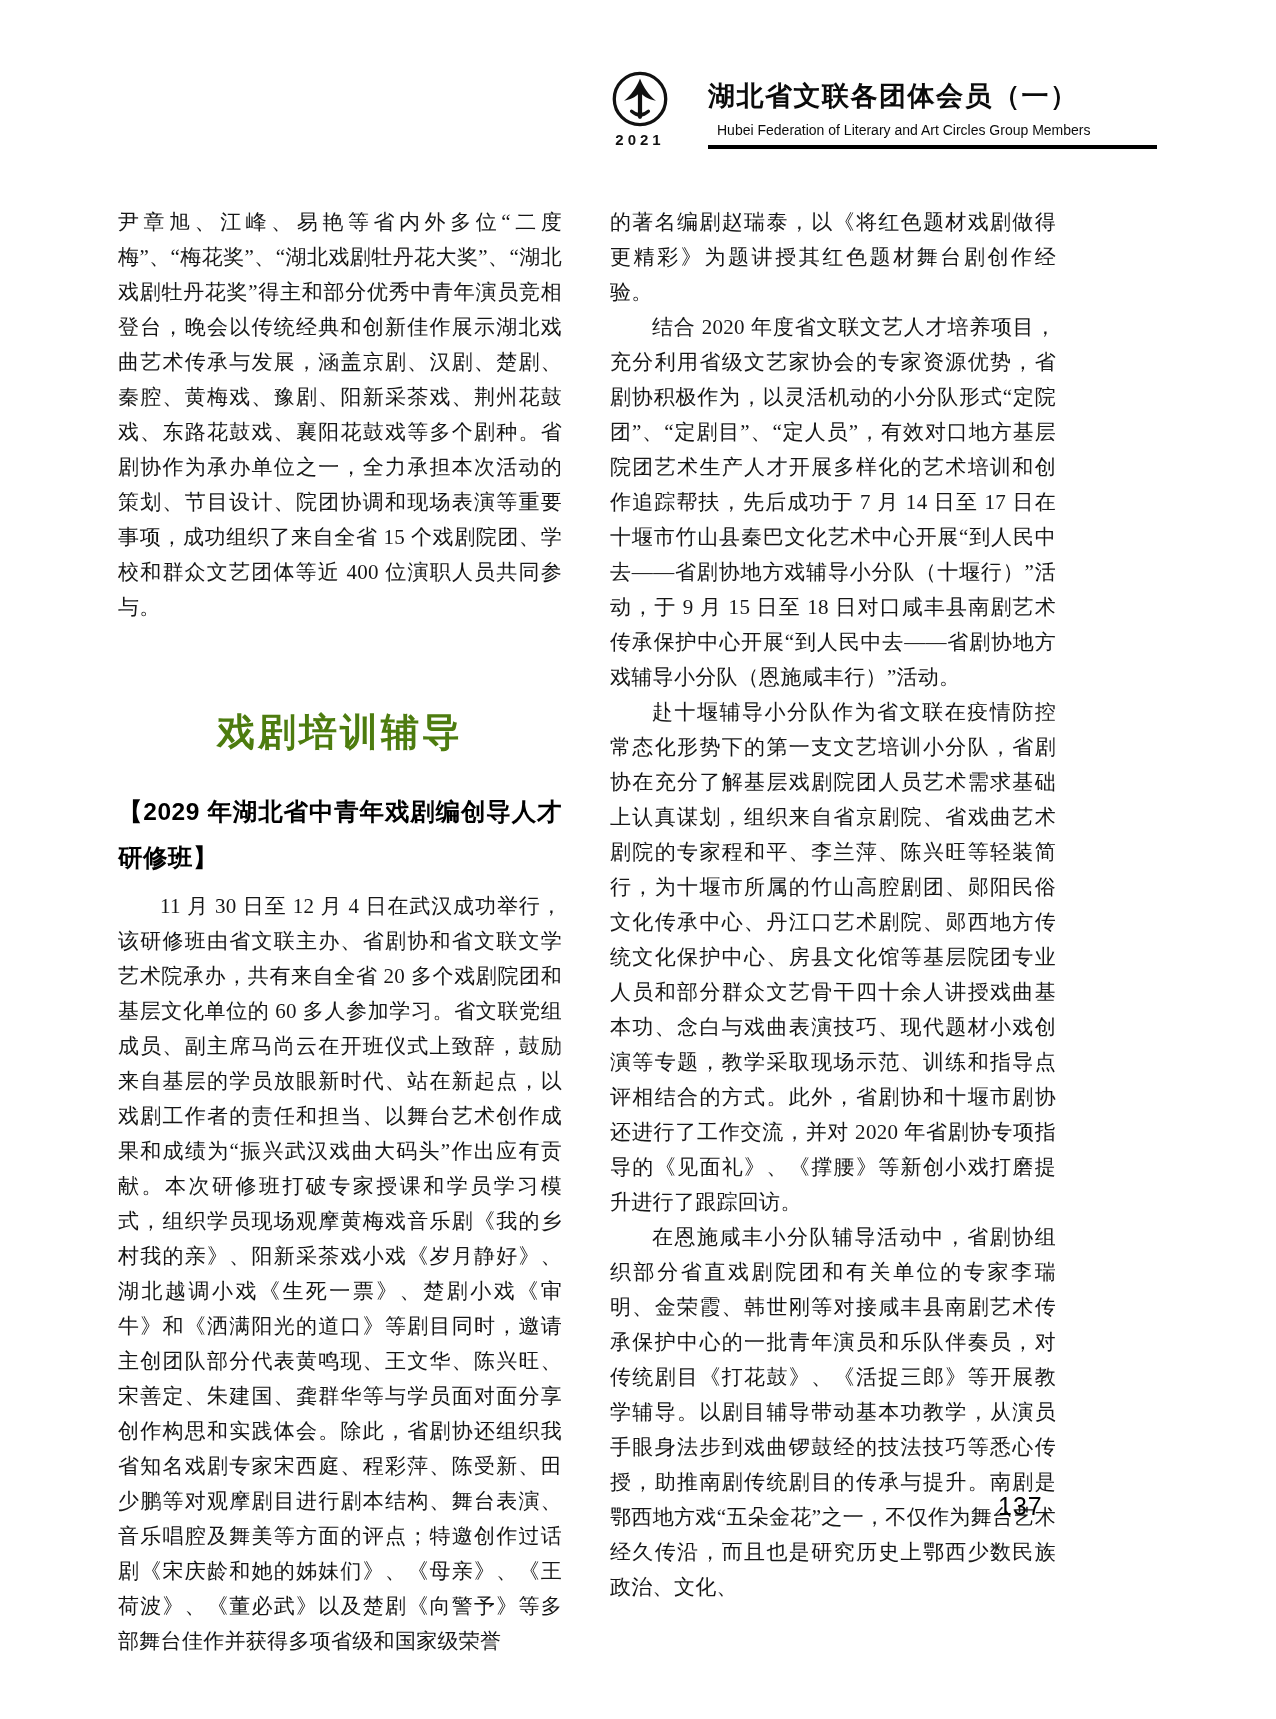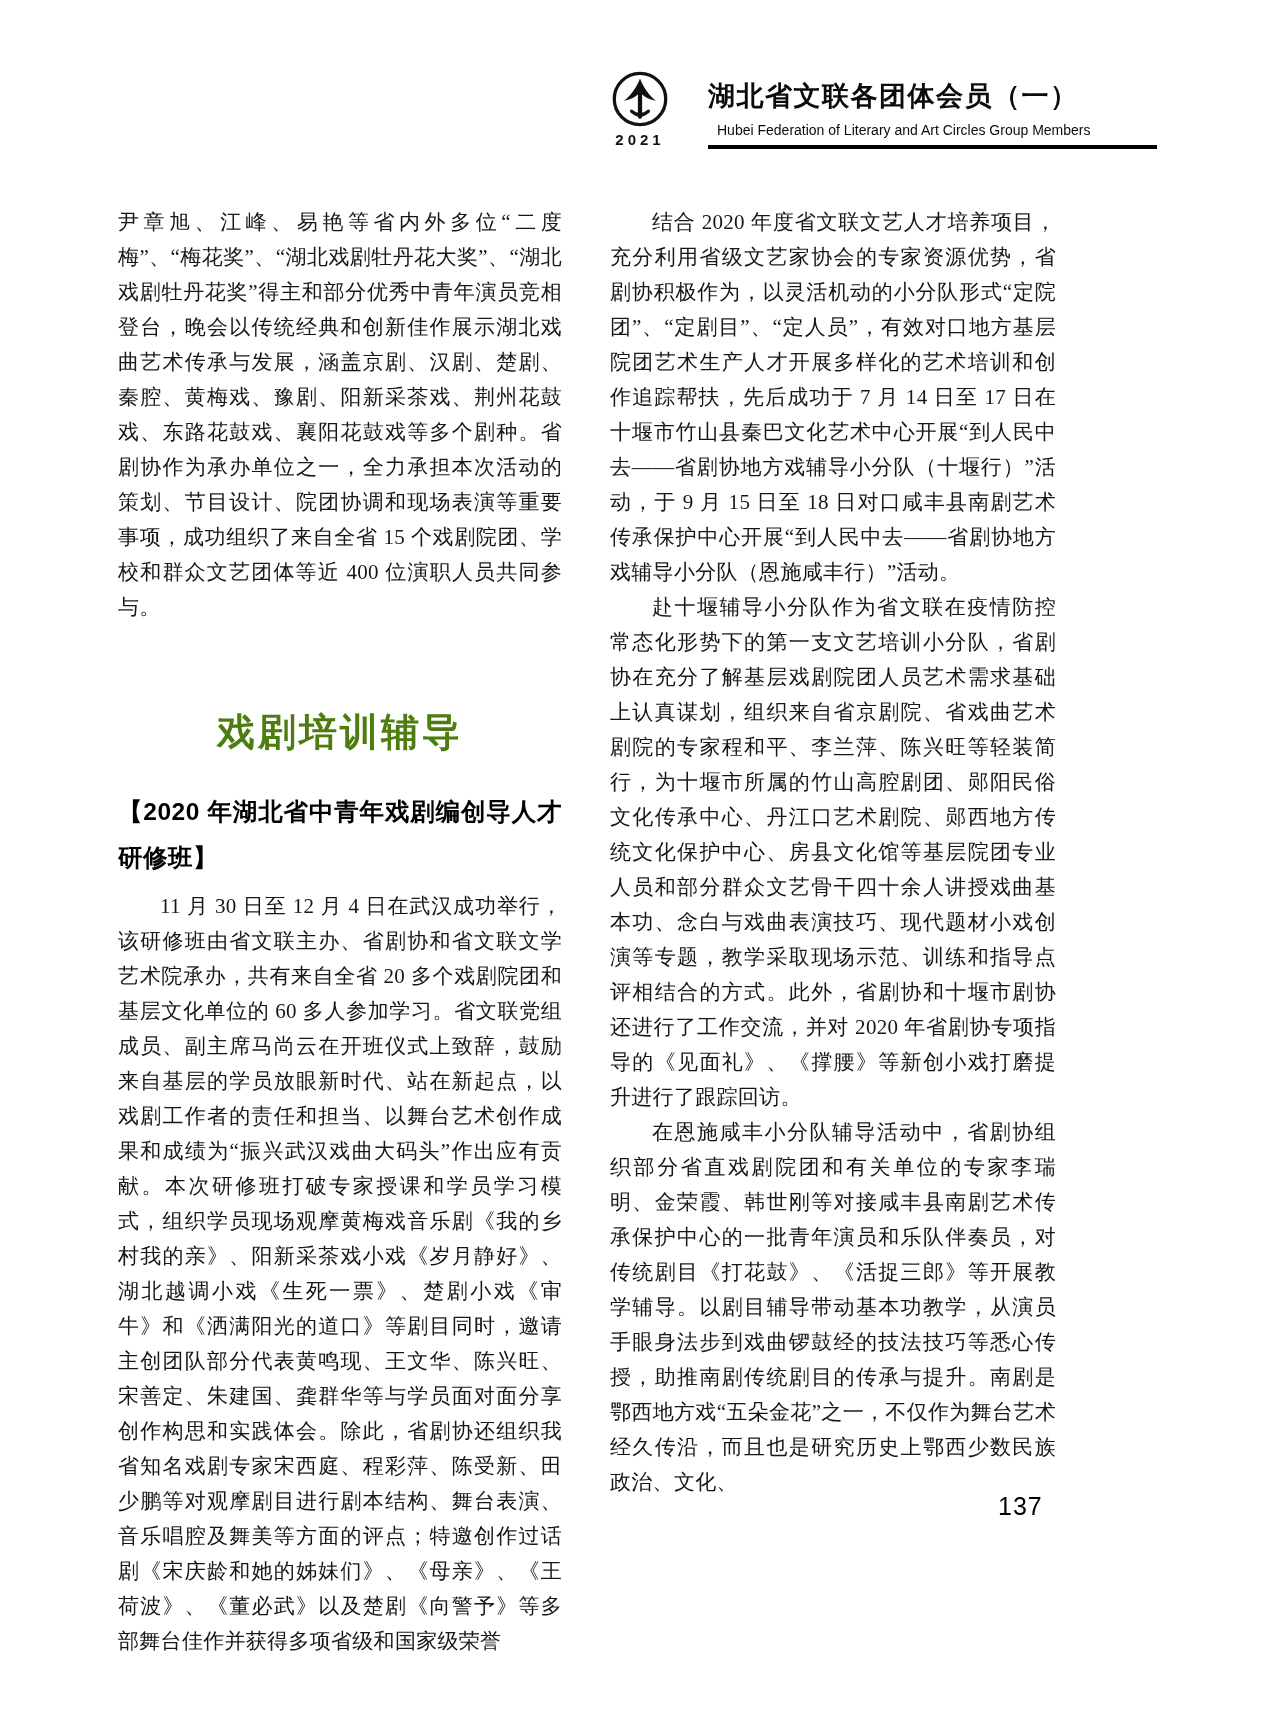--- a/index.html
+++ b/index.html
@@ -138,25 +138,26 @@
 
   <div class="header-titles">
     <div class="title-cn">湖北省文联各团体会员（一）</div>
     <div class="title-en">Hubei Federation of Literary and Art Circles Group Members</div>
     <div class="header-rule"></div>
   </div>
 
   <div class="col-left">
     <p class="body-text no-indent">尹章旭、江峰、易艳等省内外多位“二度梅”、“梅花奖”、“湖北戏剧牡丹花大奖”、“湖北戏剧牡丹花奖”得主和部分优秀中青年演员竞相登台，晚会以传统经典和创新佳作展示湖北戏曲艺术传承与发展，涵盖京剧、汉剧、楚剧、秦腔、黄梅戏、豫剧、阳新采茶戏、荆州花鼓戏、东路花鼓戏、襄阳花鼓戏等多个剧种。省剧协作为承办单位之一，全力承担本次活动的策划、节目设计、院团协调和现场表演等重要事项，成功组织了来自全省 15 个戏剧院团、学校和群众文艺团体等近 400 位演职人员共同参与。</p>
     <h1 class="section-title">戏剧培训辅导</h1>
-    <h2 class="subsection-title">【2020 年湖北省中青年戏剧编创导人才研修班】</h2>
+    <h2 class="subsection-title">【2029 年湖北省中青年戏剧编创导人才研修班】</h2>
     <p class="body-text">11 月 30 日至 12 月 4 日在武汉成功举行，该研修班由省文联主办、省剧协和省文联文学艺术院承办，共有来自全省 20 多个戏剧院团和基层文化单位的 60 多人参加学习。省文联党组成员、副主席马尚云在开班仪式上致辞，鼓励来自基层的学员放眼新时代、站在新起点，以戏剧工作者的责任和担当、以舞台艺术创作成果和成绩为“振兴武汉戏曲大码头”作出应有贡献。本次研修班打破专家授课和学员学习模式，组织学员现场观摩黄梅戏音乐剧《我的乡村我的亲》、阳新采茶戏小戏《岁月静好》、湖北越调小戏《生死一票》、楚剧小戏《审牛》和《洒满阳光的道口》等剧目同时，邀请主创团队部分代表黄鸣现、王文华、陈兴旺、宋善定、朱建国、龚群华等与学员面对面分享创作构思和实践体会。除此，省剧协还组织我省知名戏剧专家宋西庭、程彩萍、陈受新、田少鹏等对观摩剧目进行剧本结构、舞台表演、音乐唱腔及舞美等方面的评点；特邀创作过话剧《宋庆龄和她的姊妹们》、《母亲》、《王荷波》、《董必武》以及楚剧《向警予》等多部舞台佳作并获得多项省级和国家级荣誉</p>
   </div>
 
   <div class="col-right">
+    <p class="body-text no-indent">的著名编剧赵瑞泰，以《将红色题材戏剧做得更精彩》为题讲授其红色题材舞台剧创作经验。</p>
     <p class="body-text">结合 2020 年度省文联文艺人才培养项目，充分利用省级文艺家协会的专家资源优势，省剧协积极作为，以灵活机动的小分队形式“定院团”、“定剧目”、“定人员”，有效对口地方基层院团艺术生产人才开展多样化的艺术培训和创作追踪帮扶，先后成功于 7 月 14 日至 17 日在十堰市竹山县秦巴文化艺术中心开展“到人民中去——省剧协地方戏辅导小分队（十堰行）”活动，于 9 月 15 日至 18 日对口咸丰县南剧艺术传承保护中心开展“到人民中去——省剧协地方戏辅导小分队（恩施咸丰行）”活动。</p>
     <p class="body-text">赴十堰辅导小分队作为省文联在疫情防控常态化形势下的第一支文艺培训小分队，省剧协在充分了解基层戏剧院团人员艺术需求基础上认真谋划，组织来自省京剧院、省戏曲艺术剧院的专家程和平、李兰萍、陈兴旺等轻装简行，为十堰市所属的竹山高腔剧团、郧阳民俗文化传承中心、丹江口艺术剧院、郧西地方传统文化保护中心、房县文化馆等基层院团专业人员和部分群众文艺骨干四十余人讲授戏曲基本功、念白与戏曲表演技巧、现代题材小戏创演等专题，教学采取现场示范、训练和指导点评相结合的方式。此外，省剧协和十堰市剧协还进行了工作交流，并对 2020 年省剧协专项指导的《见面礼》、《撑腰》等新创小戏打磨提升进行了跟踪回访。</p>
     <p class="body-text">在恩施咸丰小分队辅导活动中，省剧协组织部分省直戏剧院团和有关单位的专家李瑞明、金荣霞、韩世刚等对接咸丰县南剧艺术传承保护中心的一批青年演员和乐队伴奏员，对传统剧目《打花鼓》、《活捉三郎》等开展教学辅导。以剧目辅导带动基本功教学，从演员手眼身法步到戏曲锣鼓经的技法技巧等悉心传授，助推南剧传统剧目的传承与提升。南剧是鄂西地方戏“五朵金花”之一，不仅作为舞台艺术经久传沿，而且也是研究历史上鄂西少数民族政治、文化、</p>
   </div>
 
   <div class="page-number">137</div>
 
 </div>
 
 </body></html>

